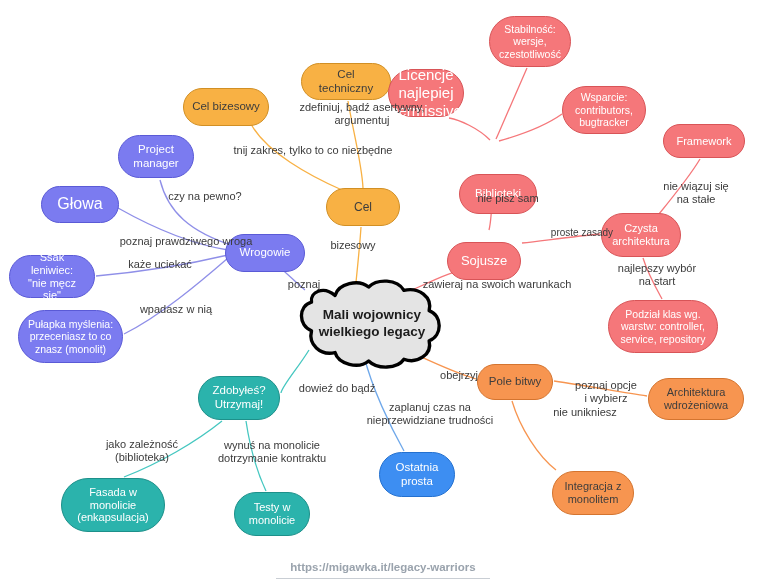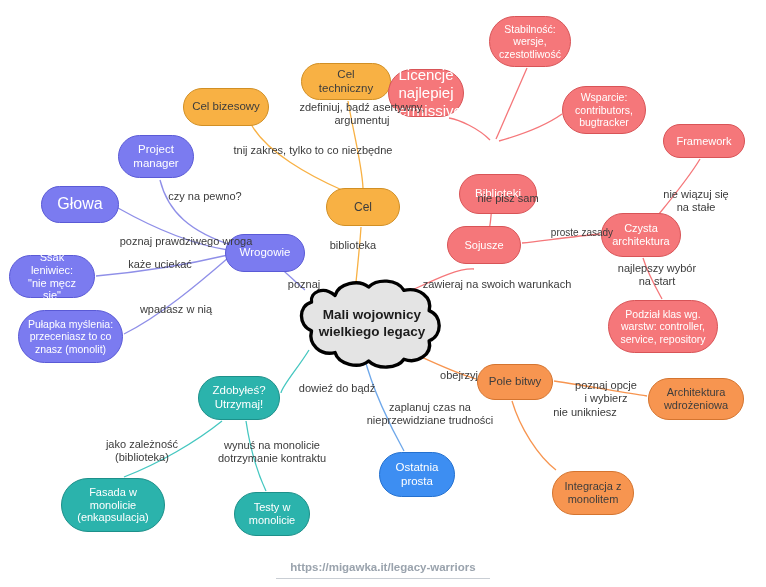--- a/index.html
+++ b/index.html
@@ -97,21 +97,21 @@
 wersje,
 czestotliwość</div>
       <div class="node red" style="left: 388px; top: 69px; width: 76px; height: 48px; font-size: 15px;">Licencje
 najlepiej
 permissive</div>
       <div class="node red" style="left: 562px; top: 86px; width: 84px; height: 48px; font-size: 10.5px;">Wsparcie:
 contributors,
 bugtracker</div>
       <div class="node red" style="left: 663px; top: 124px; width: 82px; height: 34px; font-size: 11px;">Framework</div>
       <div class="node red" style="left: 459px; top: 138px; width: 78px; height: 40px; font-size: 11.5px; margin-top: 36px;">Biblioteki</div>
-      <div class="node red" style="left: 447px; top: 226px; width: 74px; height: 38px; font-size: 11px;">Sojusze</div>
+      <div class="node red" style="left: 447px; top: 242px; width: 74px; height: 38px; font-size: 13px;">Sojusze</div>
       <div class="node red" style="left: 601px; top: 213px; width: 80px; height: 44px; font-size: 11px;">Czysta
 architektura</div>
       <div class="node red" style="left: 608px; top: 300px; width: 110px; height: 53px; font-size: 10.5px;">Podział klas wg.
 warstw: controller,
 service, repository</div>
       <div class="node orange" style="left: 477px; top: 364px; width: 76px; height: 36px; font-size: 11.5px;">Pole bitwy</div>
       <div class="node orange" style="left: 648px; top: 378px; width: 96px; height: 42px; font-size: 11px;">Architektura
 wdrożeniowa</div>
       <div class="node orange" style="left: 552px; top: 471px; width: 82px; height: 44px; font-size: 11px; text-align: center;">Integracja z
 monolitem</div>
@@ -122,29 +122,29 @@
       <div class="node teal" style="left: 61px; top: 478px; width: 104px; height: 54px; font-size: 11px;">Fasada w
 monolicie
 (enkapsulacja)</div>
       <div class="node teal" style="left: 234px; top: 492px; width: 76px; height: 44px; font-size: 11px;">Testy w
 monolicie</div>
     </div>
   <div id="label-layer">
       <div class="edge-label" style="left: 205px; top: 144px; width: 216px; font-size: 11px;">tnij zakres, tylko to co niezbędne</div>
       <div class="edge-label" style="left: 276px; top: 101px; width: 172px; font-size: 11px;">zdefiniuj, bądź asertywny,
 argumentuj</div>
-      <div class="edge-label" style="left: 322px; top: 239px; width: 62px; font-size: 11px;">biblioteka</div>
+      <div class="edge-label" style="left: 322px; top: 239px; width: 62px; font-size: 11px;">bizesowy</div>
       <div class="edge-label" style="left: 160px; top: 190px; width: 90px; font-size: 11px;">czy na pewno?</div>
       <div class="edge-label" style="left: 105px; top: 218px; width: 162px; font-size: 11px; margin-top: 17px;">poznaj prawdziwego wroga</div>
       <div class="edge-label" style="left: 117px; top: 258px; width: 86px; font-size: 11px;">każe uciekać</div>
       <div class="edge-label" style="left: 128px; top: 303px; width: 96px; font-size: 11px;">wpadasz w nią</div>
       <div class="edge-label" style="left: 278px; top: 278px; width: 52px; font-size: 11px;">poznaj</div>
       <div class="edge-label" style="left: 467px; top: 192px; width: 82px; font-size: 11px;">nie pisz sam</div>
       <div class="edge-label" style="left: 538px; top: 227px; width: 88px; font-size: 10px;">proste zasady</div>
-      <div class="edge-label" style="left: 651px; top: 180px; width: 90px; font-size: 11px; margin-top: 8px;">nie wiązuj się
+      <div class="edge-label" style="left: 651px; top: 180px; width: 90px; font-size: 11px;">nie wiązuj się
 na stałe</div>
       <div class="edge-label" style="left: 605px; top: 262px; width: 104px; font-size: 11px;">najlepszy wybór
 na start</div>
       <div class="edge-label" style="left: 404px; top: 278px; width: 186px; font-size: 11px;">zawieraj na swoich warunkach</div>
       <div class="edge-label" style="left: 432px; top: 369px; width: 54px; font-size: 11px;">obejrzyj</div>
       <div class="edge-label" style="left: 562px; top: 379px; width: 88px; font-size: 11px;">poznaj opcje
 i wybierz</div>
       <div class="edge-label" style="left: 542px; top: 406px; width: 86px; font-size: 11px;">nie unikniesz</div>
       <div class="edge-label" style="left: 347px; top: 401px; width: 166px; font-size: 11px;">zaplanuj czas na
 nieprzewidziane trudności</div>

